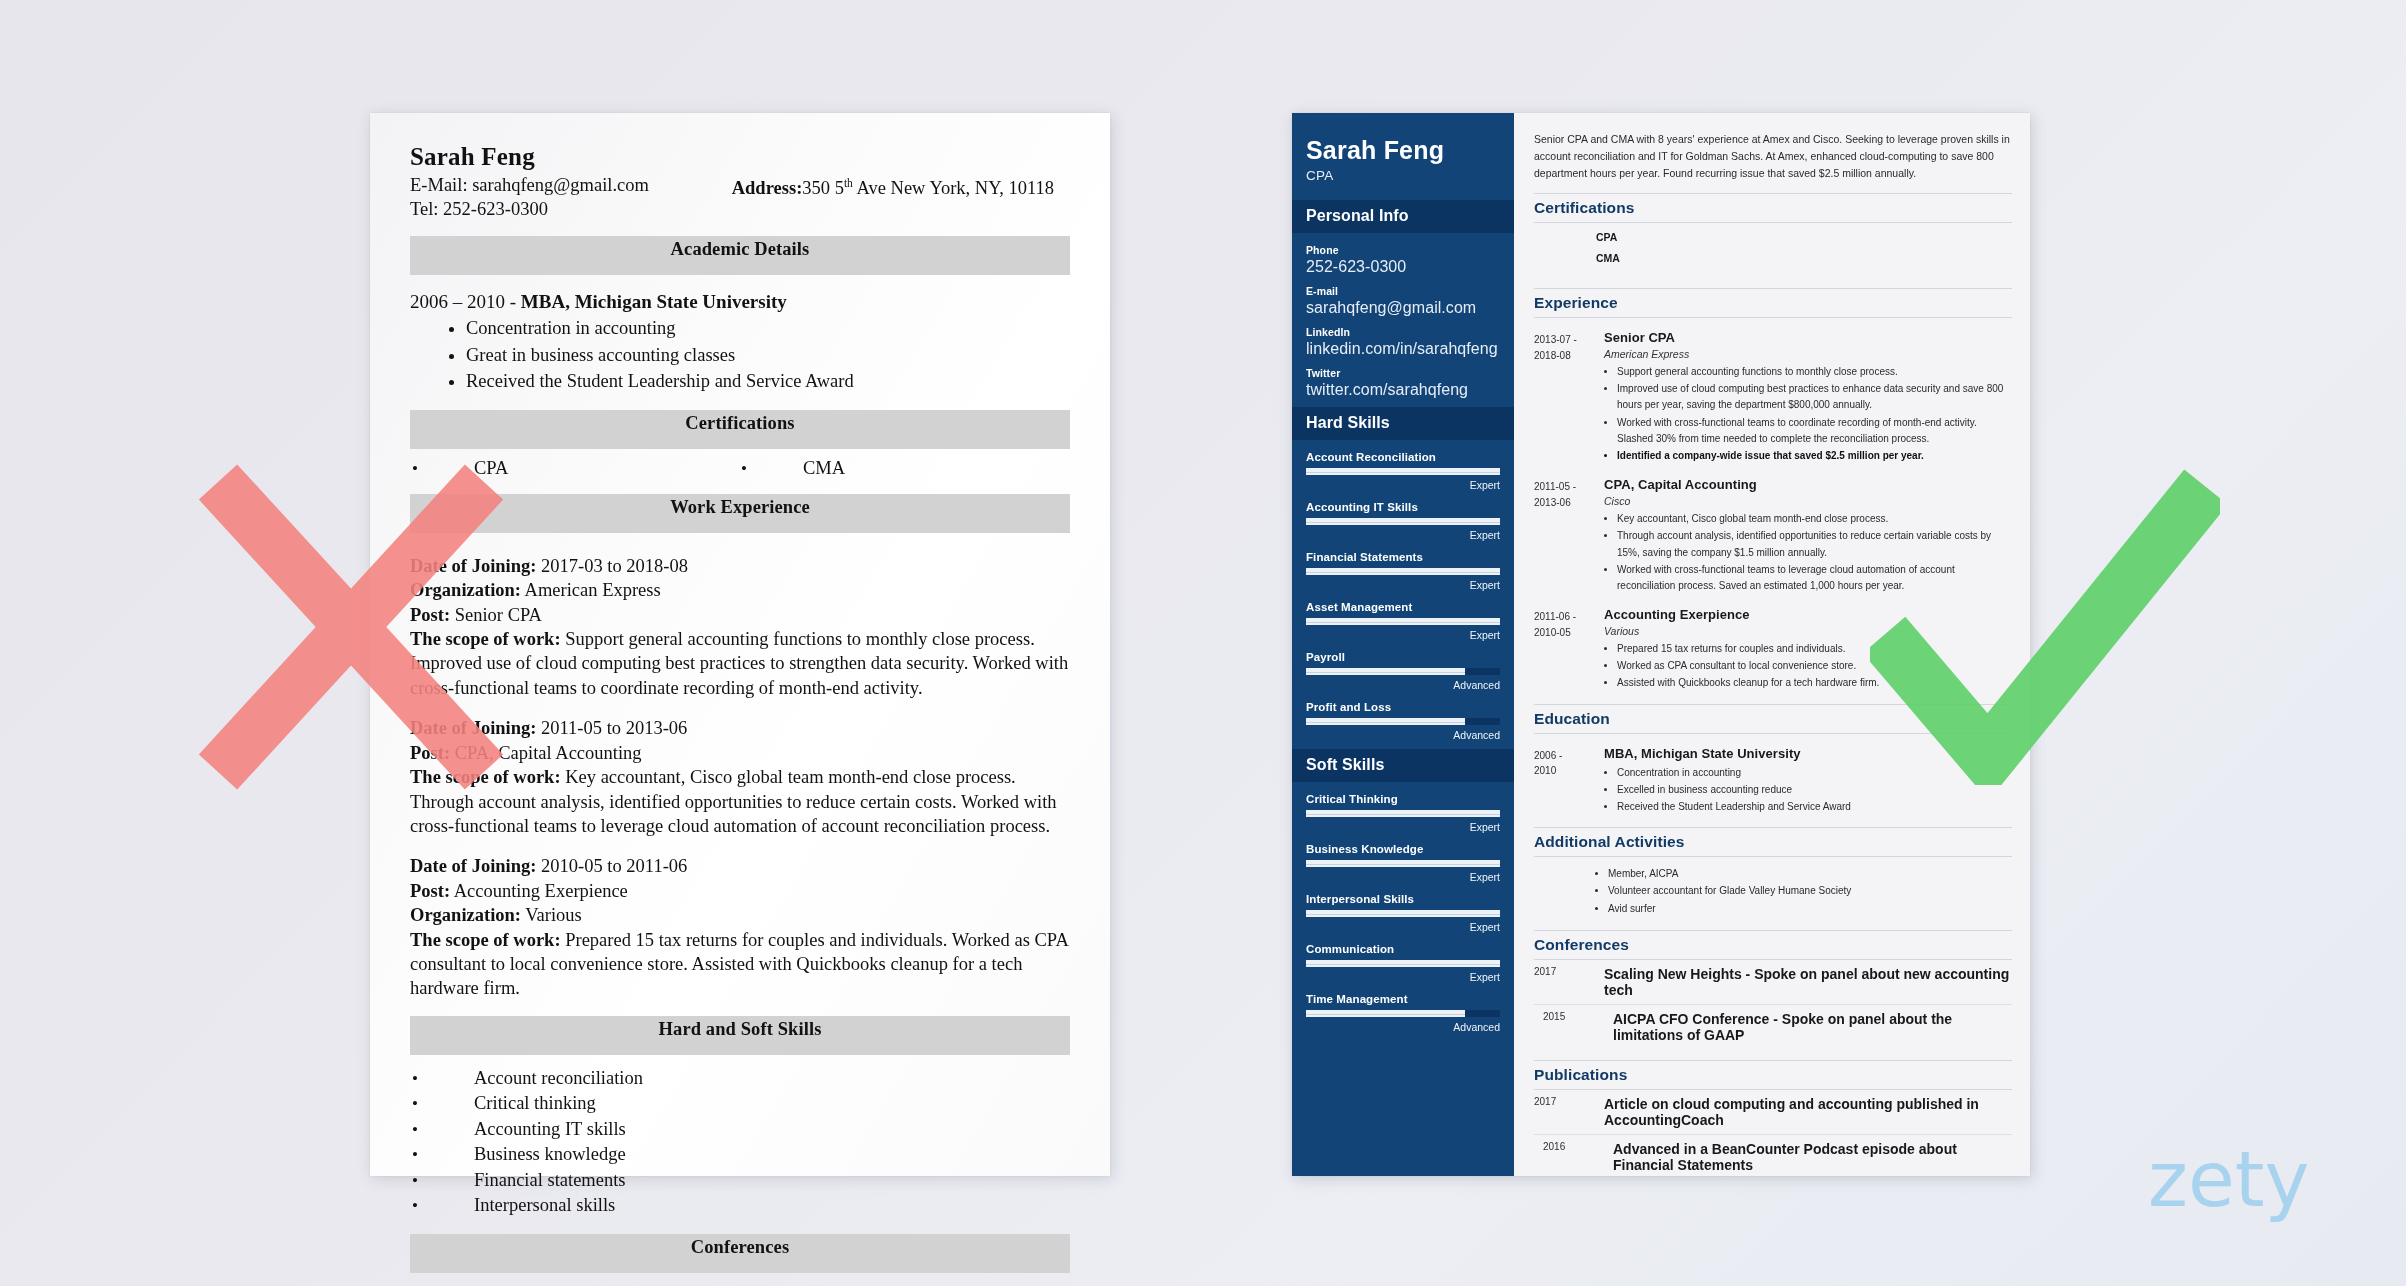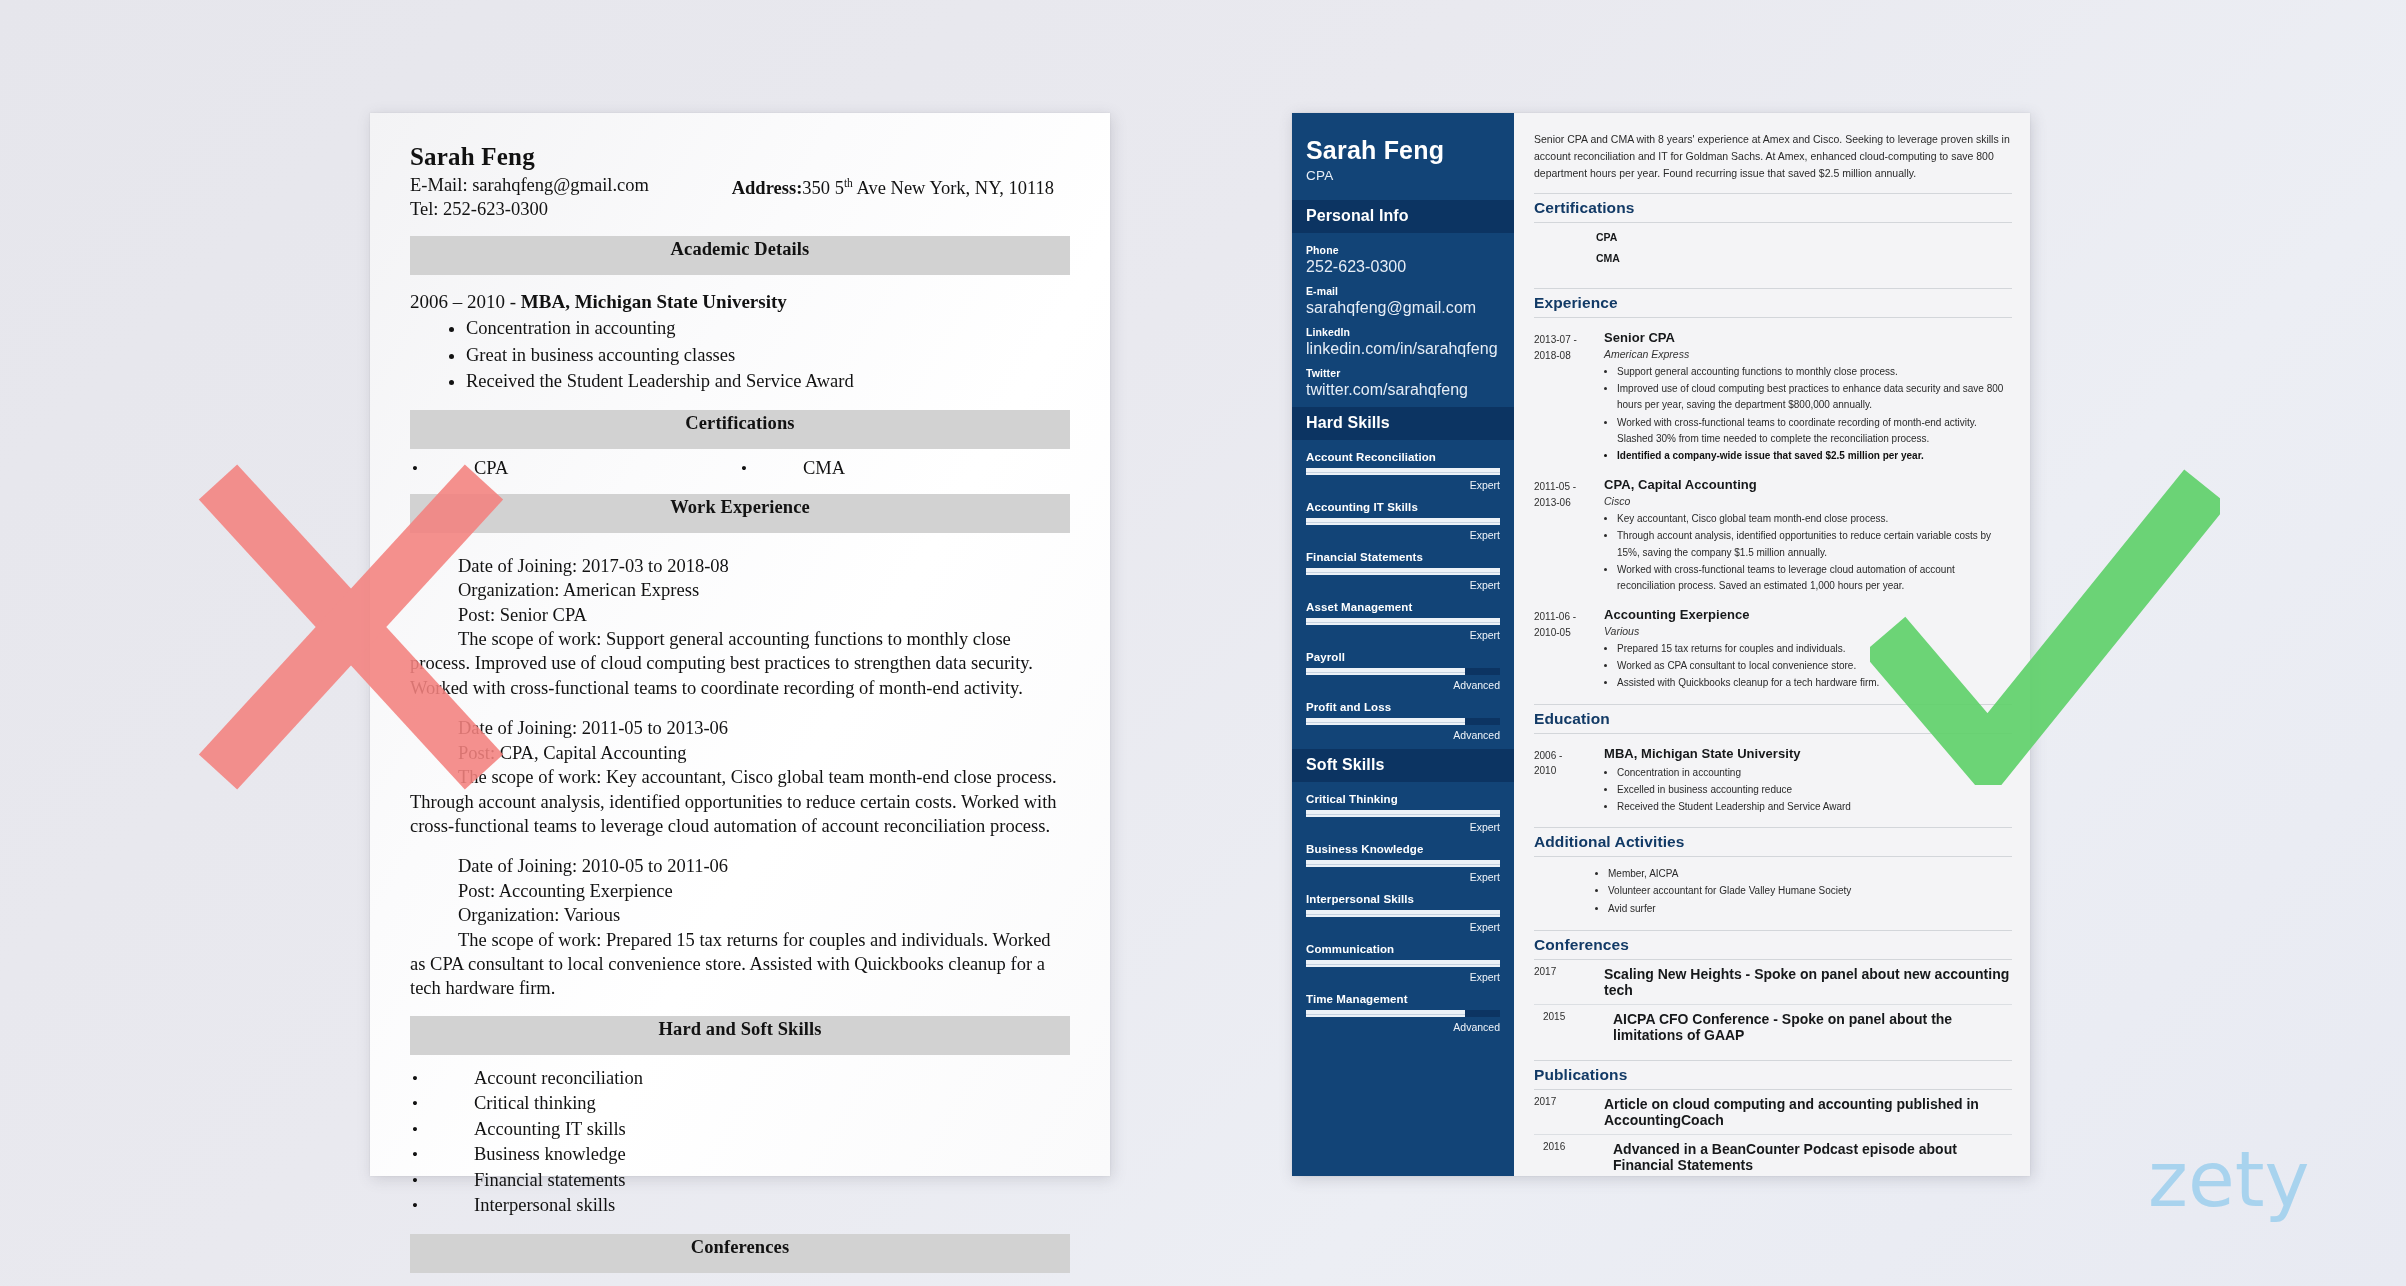--- a/index.html
+++ b/index.html
@@ -87,21 +87,21 @@
     align-items: baseline;
     width: 50%;
   }
   #bad-resume .certs-row .c-bullet { width: 62px; }
   #bad-resume .certs-row .c-bullet:before {
     content: "\2022";
     font-size: 17px;
   }
   #bad-resume .job { margin-top: 16px; font-size: 18.5px; line-height: 1.32; }
   #bad-resume .job.first { margin-top: 21px; }
-  #bad-resume .job b { font-weight: normal; margin-left: 48px; }
+  #bad-resume .job b { font-weight: bold; }
   #bad-resume .skills-list {
     margin: 11px 0 0 0;
     padding-left: 2px;
   }
   #bad-resume .skills-list .s-item {
     display: flex;
     align-items: baseline;
     font-size: 18.5px;
     line-height: 1.38;
   }

